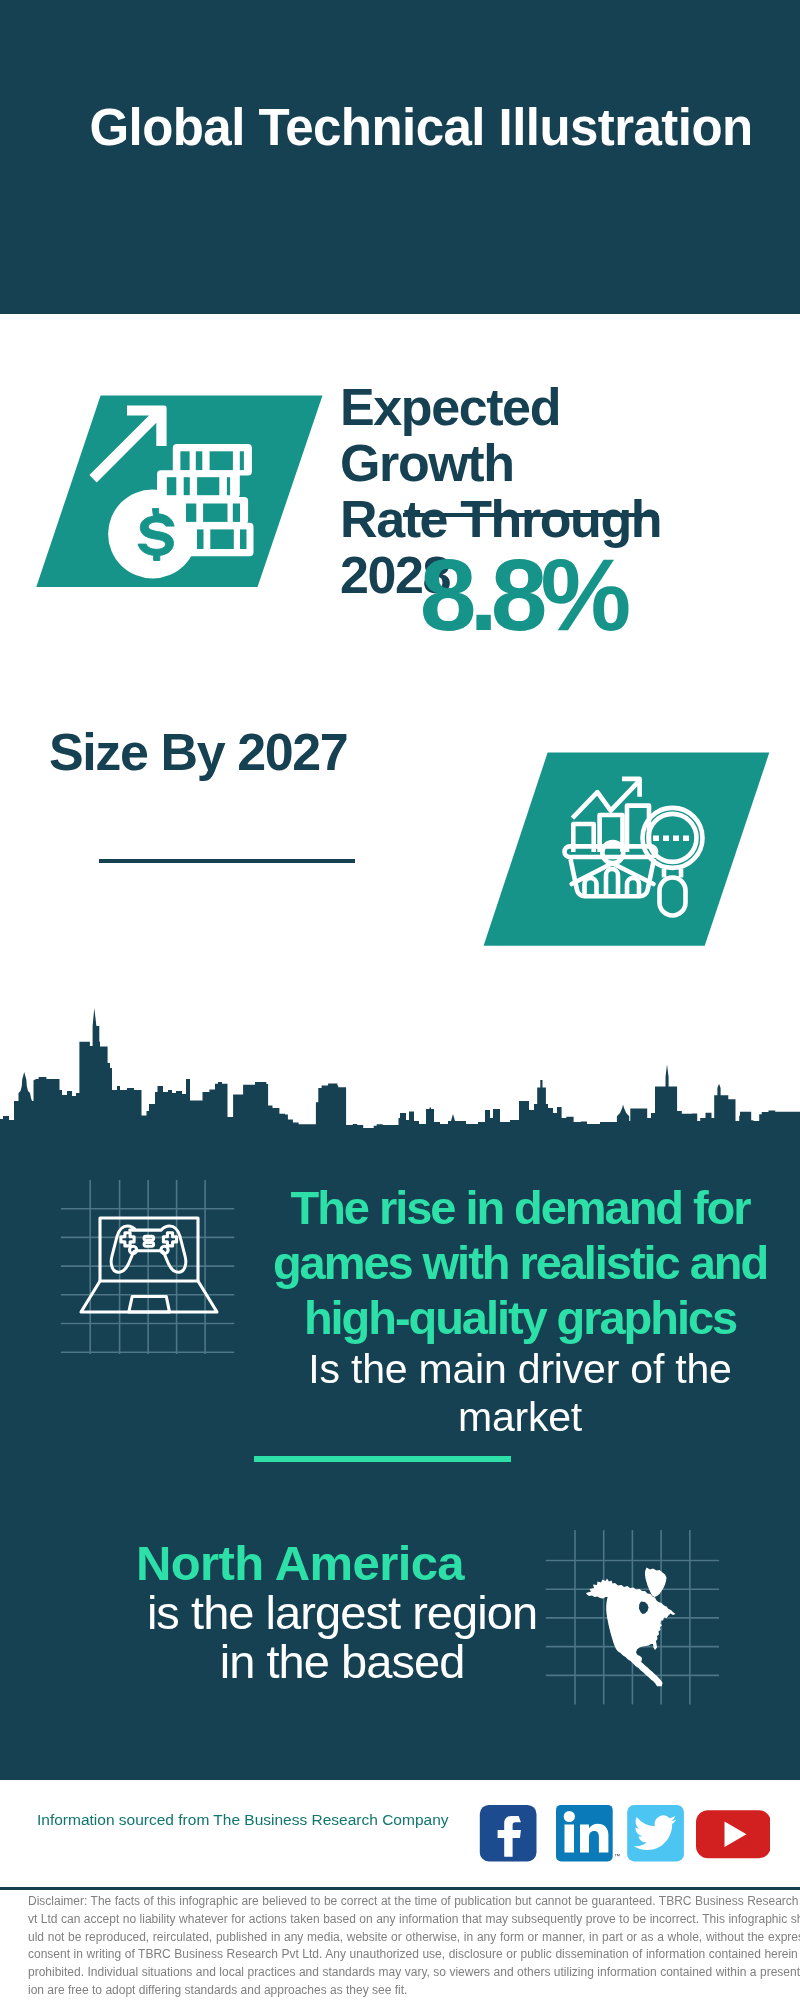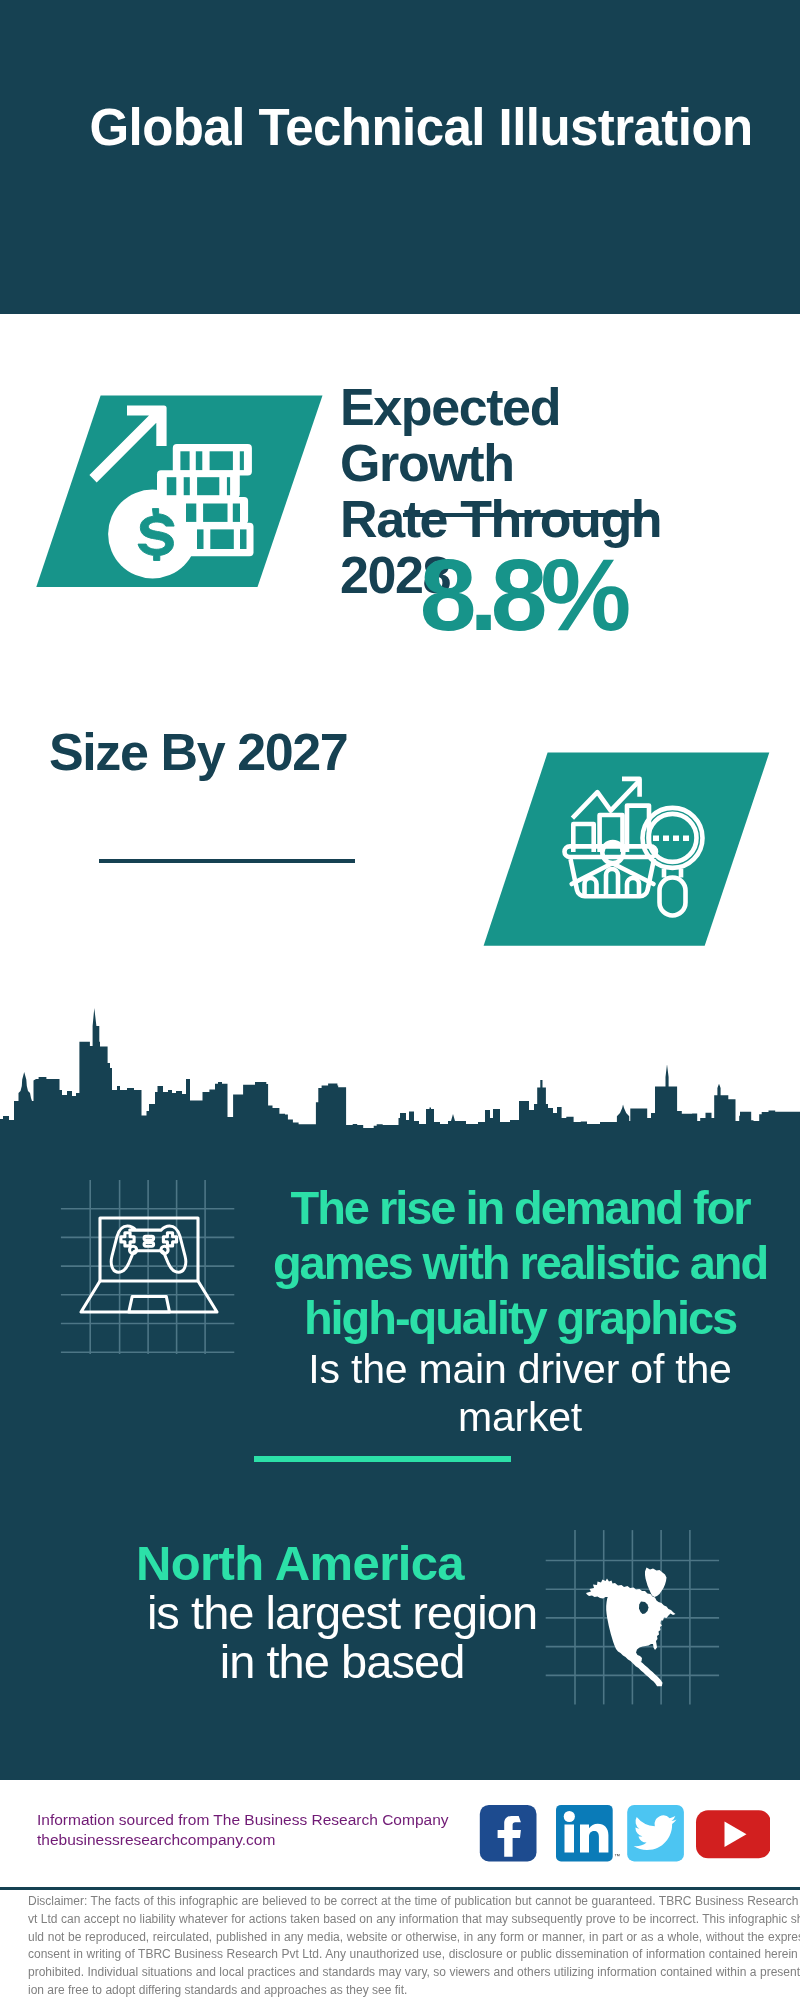--- a/index.html
+++ b/index.html
@@ -12,21 +12,21 @@
     color:#fff;font-size:51px;font-weight:bold;line-height:55px;letter-spacing:-0.55px;margin-left:21px;}
   .stat-label{position:absolute;color:#164152;font-size:52px;font-weight:bold;letter-spacing:-1.4px;
     line-height:56px;}
   .rule{position:absolute;height:4px;background:#164152;}
   .stat-value{position:absolute;color:#17948a;font-weight:bold;text-align:center;}
 
   .blk-title{position:absolute;text-align:center;color:#2ce0a8;font-weight:bold;}
   .blk-sub{position:absolute;text-align:center;color:#fff;}
 
   
-  .src{position:absolute;color:#701a75;font-size:15px;line-height:28px;}
+  .src{position:absolute;color:#0f766e;font-size:15px;line-height:28px;}
   .hr2{position:absolute;height:3px;background:#164152;}
   .disc{position:absolute;color:#808080;font-size:12px;line-height:17.8px;text-align:justify;word-break:break-all;margin-left:20px;}
   svg{display:block;}
 </style>
 </head>
 <body>
 
 <div class="page">
 
   <div class="header">
@@ -172,21 +172,20 @@
   </svg>
 
   <div class="blk-title" style="left:100px;top:1538px;width:400px;font-size:49px;line-height:50px;letter-spacing:-0.6px;white-space:nowrap;">North America</div>
   <div class="blk-sub" style="left:96px;top:1588px;width:400px;font-size:47px;line-height:49px;letter-spacing:-0.95px;white-space:nowrap;margin-left:46px;">
     <div>is the largest region</div>
     <div>in the based</div>
   </div>
 
   <div class="src" style="left:37px;top:1810px;width:460px;font-size:15.5px;line-height:20px;">
     <div>Information sourced from The Business Research Company</div>
-    <div>thebusinessresearchcompany.com</div>
   </div>
 
   <svg width="300" height="70" viewBox="470 1800 300 70" style="position:absolute;left:470px;top:1800px;">
     <g>
       <rect x="479.8" y="1804.9" width="56.7" height="56.5" rx="9" fill="#1d4b8f"></rect>
       <path fill="#ffffff" d="M518.7,1815.9 h-7.2 c-4.2,0 -7.3,2.8 -7.3,7.4 v6.7 h-6.6 v8 h6.6 v18.7 h8.4 v-18.7 h7.4 l0.9,-8 h-8.3 v-5.1 c0,-1.7 0.9,-2.6 2.8,-2.6 h5.5 z"></path>
     </g>
     <g>
       <rect x="556" y="1804.9" width="56.7" height="56.5" rx="5" fill="#0a7bb8"></rect>
       <rect x="564.5" y="1824.5" width="9.5" height="28" fill="#ffffff"></rect>

